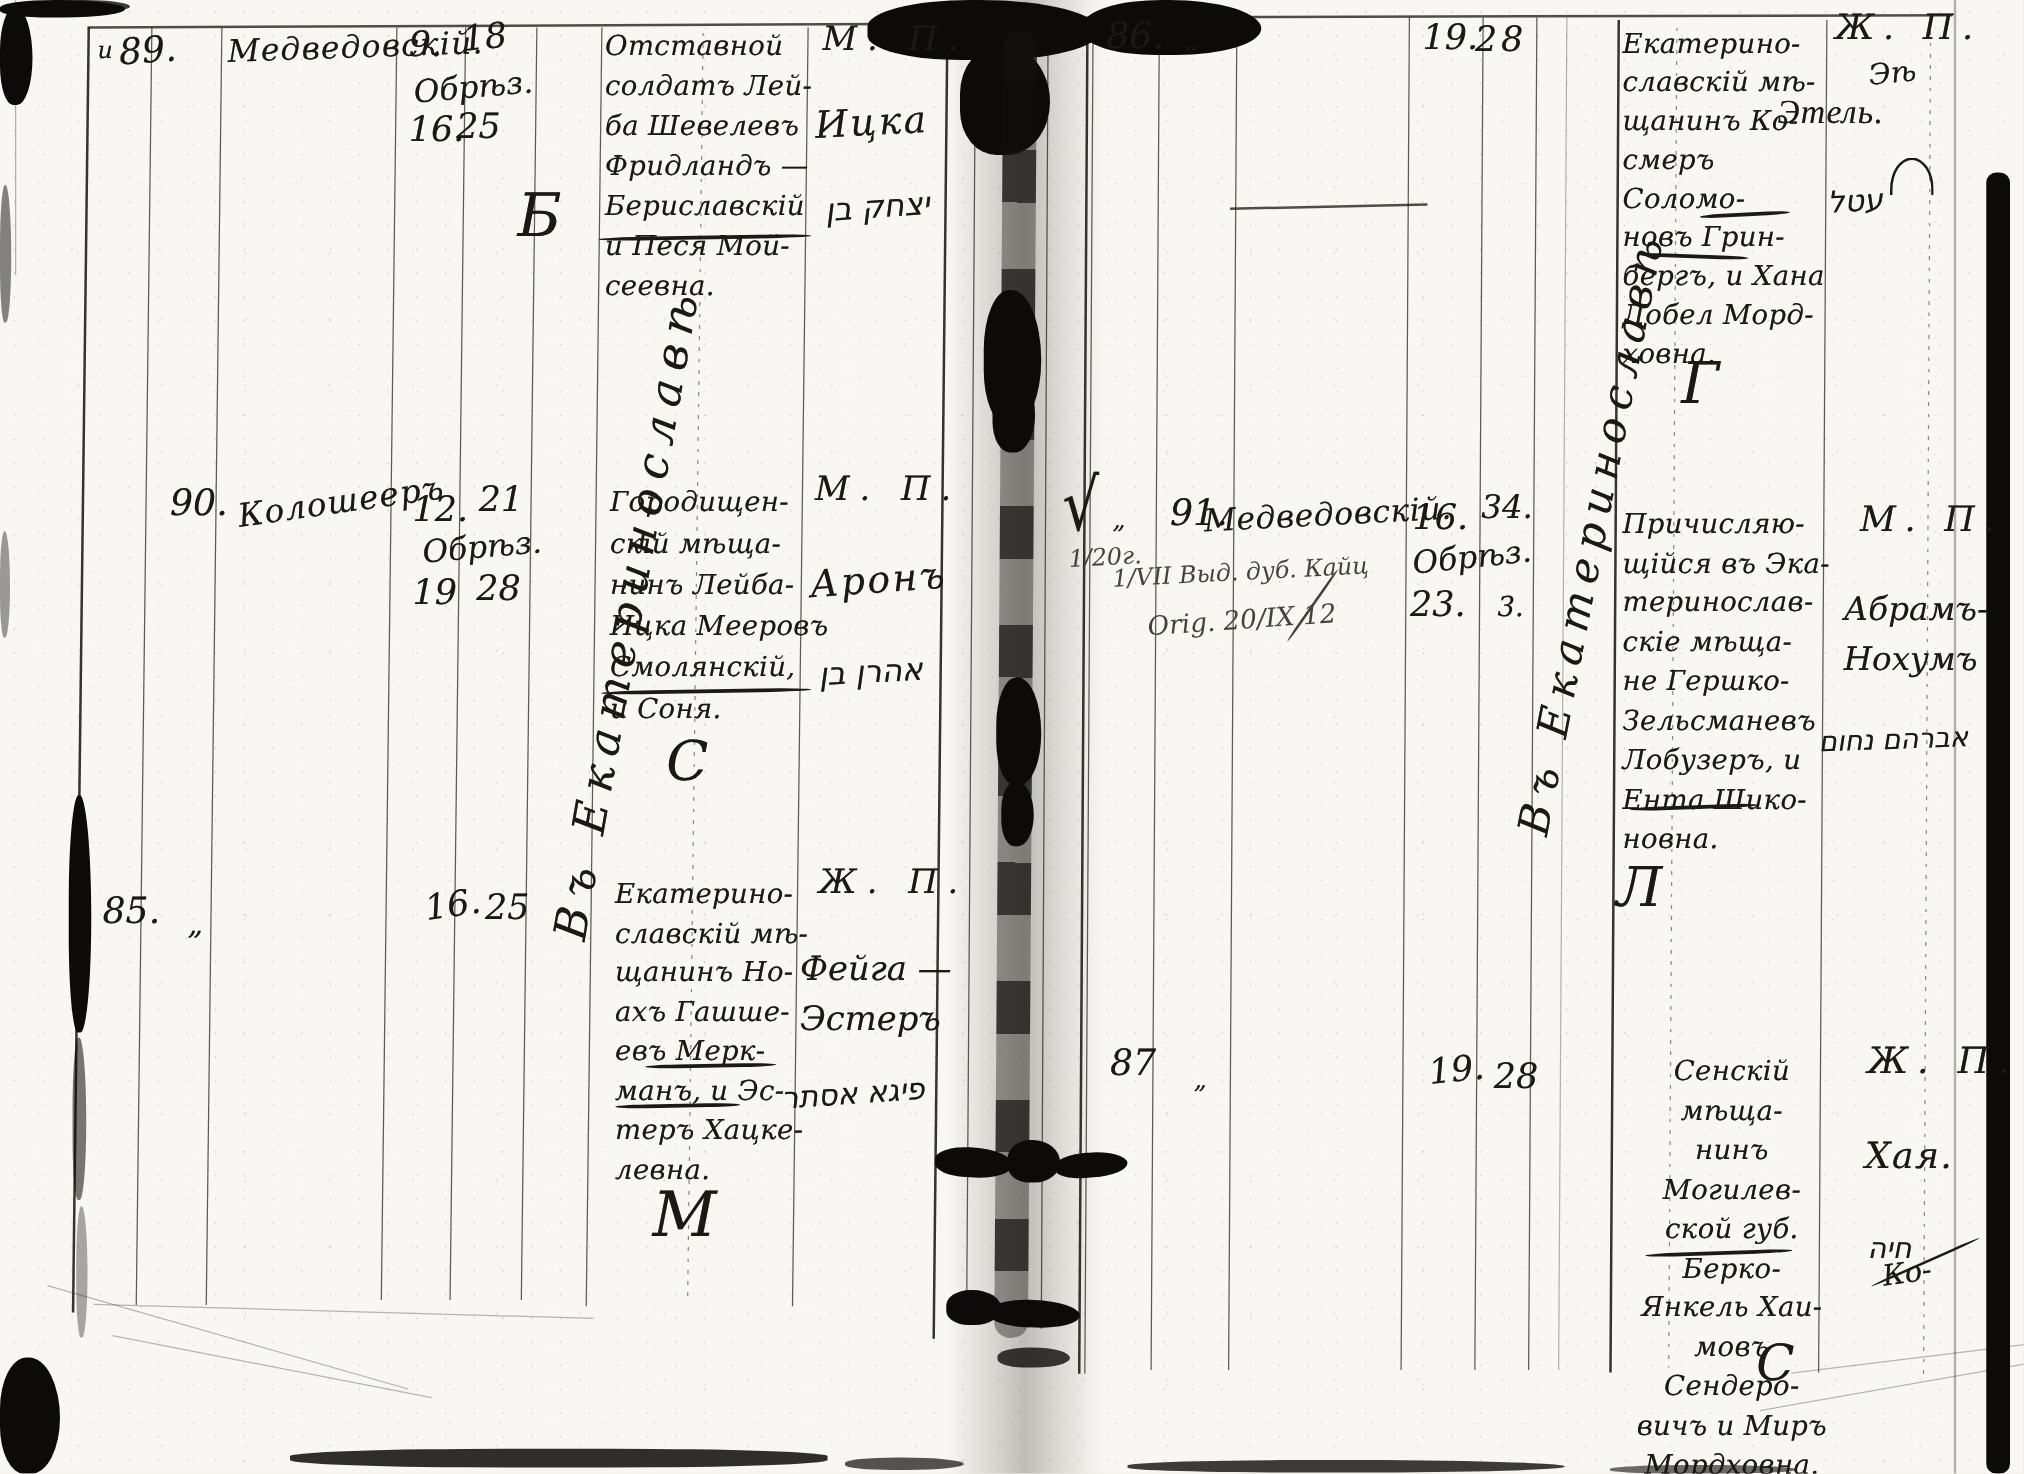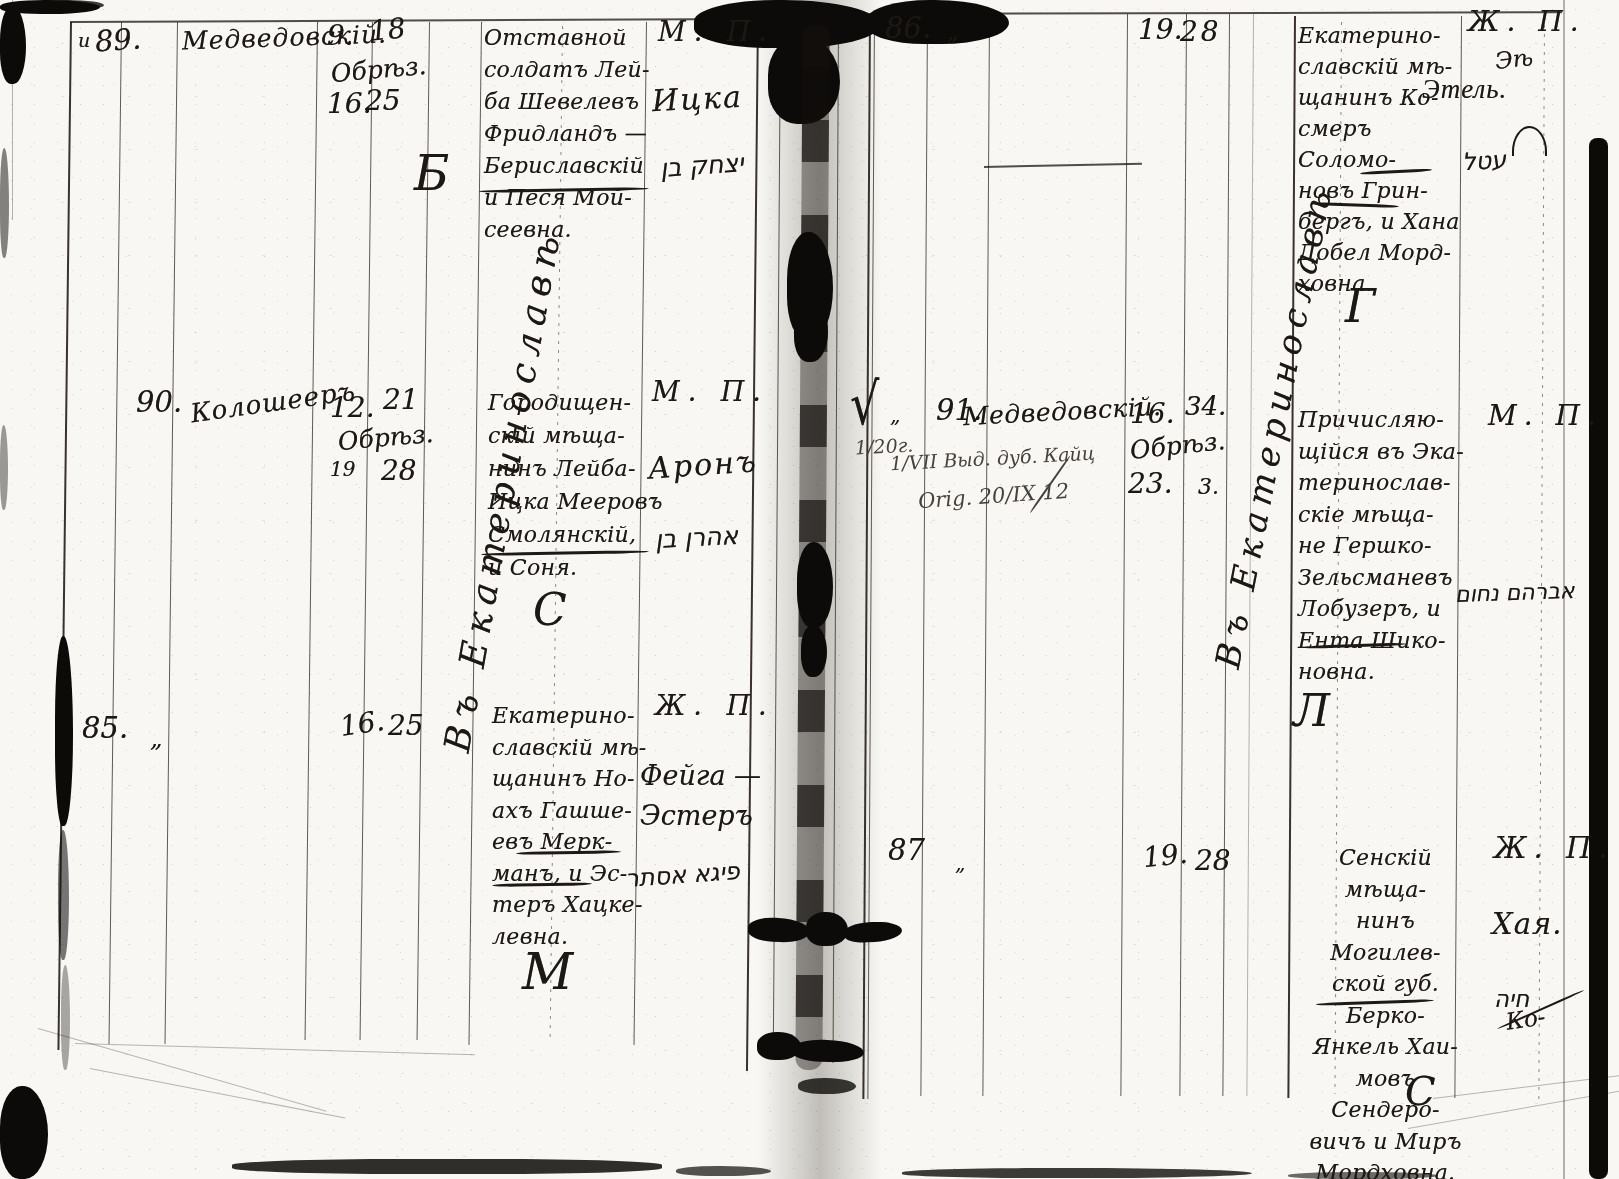--- a/index.html
+++ b/index.html
@@ -133,21 +133,21 @@
   <div class="hw" style="left:414px;top:146px;font-size:48px;">Б</div>
   <div class="hw" style="left:658px;top:16px;font-size:27px;letter-spacing:8px;">М. П.</div>
   <div class="hw" style="left:652px;top:82px;font-size:30px;letter-spacing:2px;transform:rotate(-3deg);">Ицка</div>
   <div class="hw heb" style="left:660px;top:152px;font-size:25px;transform:rotate(-4deg);">יצחק בן</div>
 
   <div class="hw" style="left:136px;top:386px;font-size:29px;">90.</div>
   <div class="hw" style="left:190px;top:388px;font-size:26px;letter-spacing:1px;transform:rotate(-8deg);">Колошееръ</div>
   <div class="hw" style="left:330px;top:392px;font-size:28px;">12.</div>
   <div class="hw" style="left:383px;top:384px;font-size:28px;">21</div>
   <div class="hw" style="left:338px;top:424px;font-size:25px;transform:rotate(-5deg);">Обрѣз.</div>
-  <div class="hw" style="left:330px;top:458px;font-size:20px;">19</div>
+  <div class="hw" style="left:330px;top:458px;font-size:28px;">19</div>
   <div class="hw" style="left:381px;top:455px;font-size:28px;">28</div>
   <div class="hw desc" style="left:488px;top:386px;width:175px;line-height:33px;">Городищен-
 скій мѣща-
 нинъ Лейба-
 Ицка Мееровъ
 Смолянскій,
 и Соня.</div>
   <div class="stroke" style="left:481px;top:553px;width:168px;transform:rotate(-1deg);"></div>
   <div class="hw" style="left:533px;top:585px;font-size:44px;">С</div>
   <div class="hw" style="left:652px;top:376px;font-size:27px;letter-spacing:8px;">М. П.</div>
@@ -215,20 +215,22 @@
 теринослав-
 скіе мѣща-
 не Гершко-
 Зельсманевъ
 Лобузеръ, и
 Ента Шико-
 новна.</div>
   <div class="stroke" style="left:1304px;top:646px;width:102px;transform:rotate(-2deg);"></div>
   <div class="hw" style="left:1293px;top:686px;font-size:44px;">Л</div>
   <div class="hw" style="left:1488px;top:400px;font-size:28px;letter-spacing:7px;">М. П.</div>
+  <div class="hw" style="left:1475px;top:468px;font-size:26px;line-height:40px;">Абрамъ-
+Нохумъ</div>
   <div class="hw heb" style="left:1455px;top:580px;font-size:22px;transform:rotate(-2deg);">אברהם נחום</div>
 
   <div class="hw" style="left:888px;top:834px;font-size:29px;">87</div>
   <div class="hw" style="left:955px;top:852px;font-size:20px;">„</div>
   <div class="hw" style="left:1143px;top:840px;font-size:28px;transform:rotate(-6deg);">19.</div>
   <div class="hw" style="left:1195px;top:845px;font-size:28px;">28</div>
   <div class="hw desc" style="left:1298px;top:842px;width:175px;line-height:31.5px;text-align:center;">Сенскій мѣща-
 нинъ Могилев-
 ской губ. Берко-
 Янкель Хаи-

